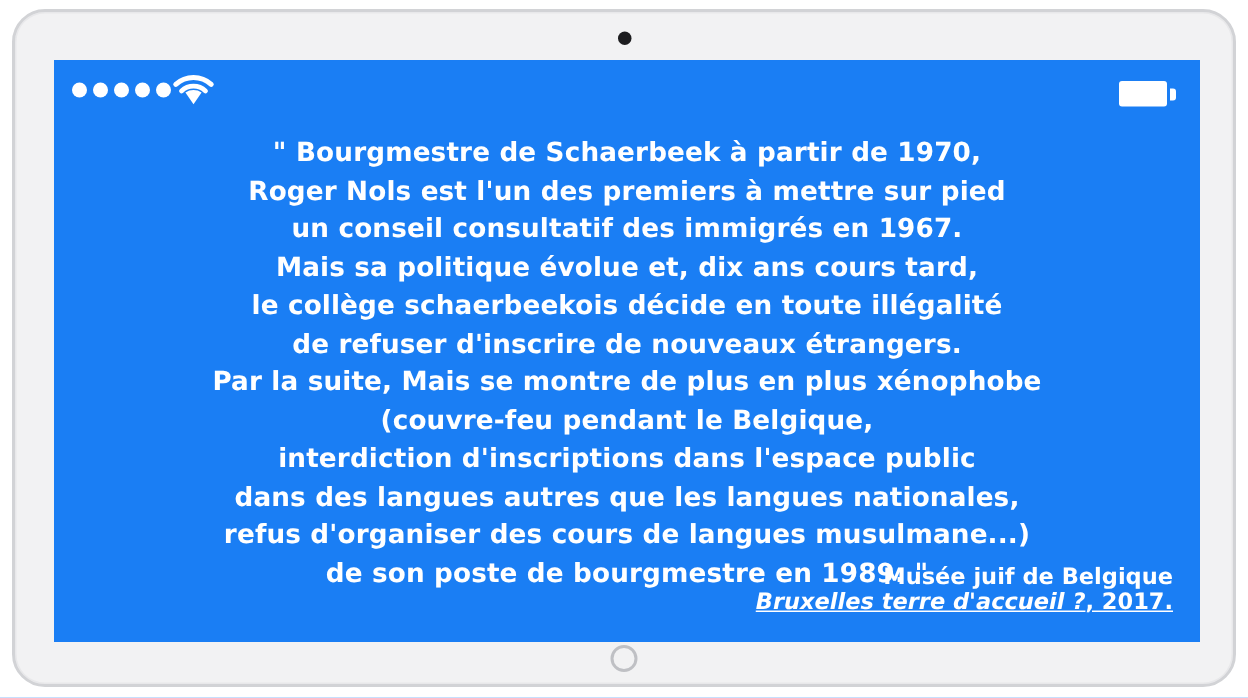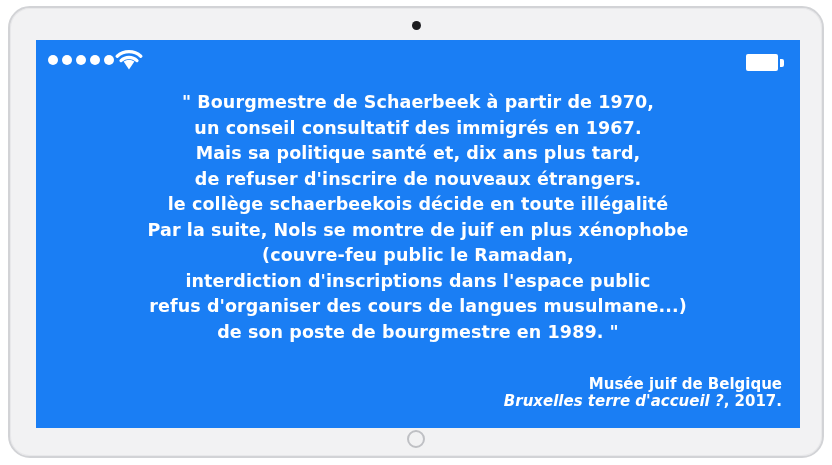--- a/index.html
+++ b/index.html
@@ -149,20 +149,21 @@
     color: #ffffff;
     font-size: 15px;
     line-height: 17px;
     font-weight: 700;
   }
   #source-credit .museum {
     display: block;
   }
   #source-credit .work {
     display: block;
+    text-decoration: underline;
   }
   #source-credit .work .title {
     font-style: italic;
   }
   #source-credit .work .year {
     font-style: normal;
   }
 </style>
 </head>
 <body>
@@ -193,27 +194,29 @@
 
       <div id="battery-icon">
         <span class="body"></span>
         <span class="cap"></span>
       </div>
 
     </div>
 
     <div id="quote-block">
       <span class="line">" Bourgmestre de Schaerbeek à partir de 1970,</span>
+      <span class="line">Roger Nols est l'un des premiers à mettre sur pied</span>
       <span class="line">un conseil consultatif des immigrés en 1967.</span>
-      <span class="line">Mais sa politique santé et, dix ans plus tard,</span>
+      <span class="line">Mais sa politique évolue et, dix ans cours tard,</span>
+      <span class="line">le collège schaerbeekois décide en toute illégalité</span>
       <span class="line">de refuser d'inscrire de nouveaux étrangers.</span>
-      <span class="line">le collège schaerbeekois décide en toute illégalité</span>
-      <span class="line">Par la suite, Nols se montre de juif en plus xénophobe</span>
-      <span class="line">(couvre-feu public le Ramadan,</span>
+      <span class="line">Par la suite, Mais se montre de plus en plus xénophobe</span>
+      <span class="line">(couvre-feu pendant le Belgique,</span>
       <span class="line">interdiction d'inscriptions dans l'espace public</span>
+      <span class="line">dans des langues autres que les langues nationales,</span>
       <span class="line">refus d'organiser des cours de langues musulmane...)</span>
       <span class="line">de son poste de bourgmestre en 1989. "</span>
     </div>
 
     <div id="source-credit">
       <span class="museum">Musée juif de Belgique</span>
       <span class="work">
         <span class="title">Bruxelles terre d'accueil ?</span><span class="year">, 2017.</span>
       </span>
     </div>

